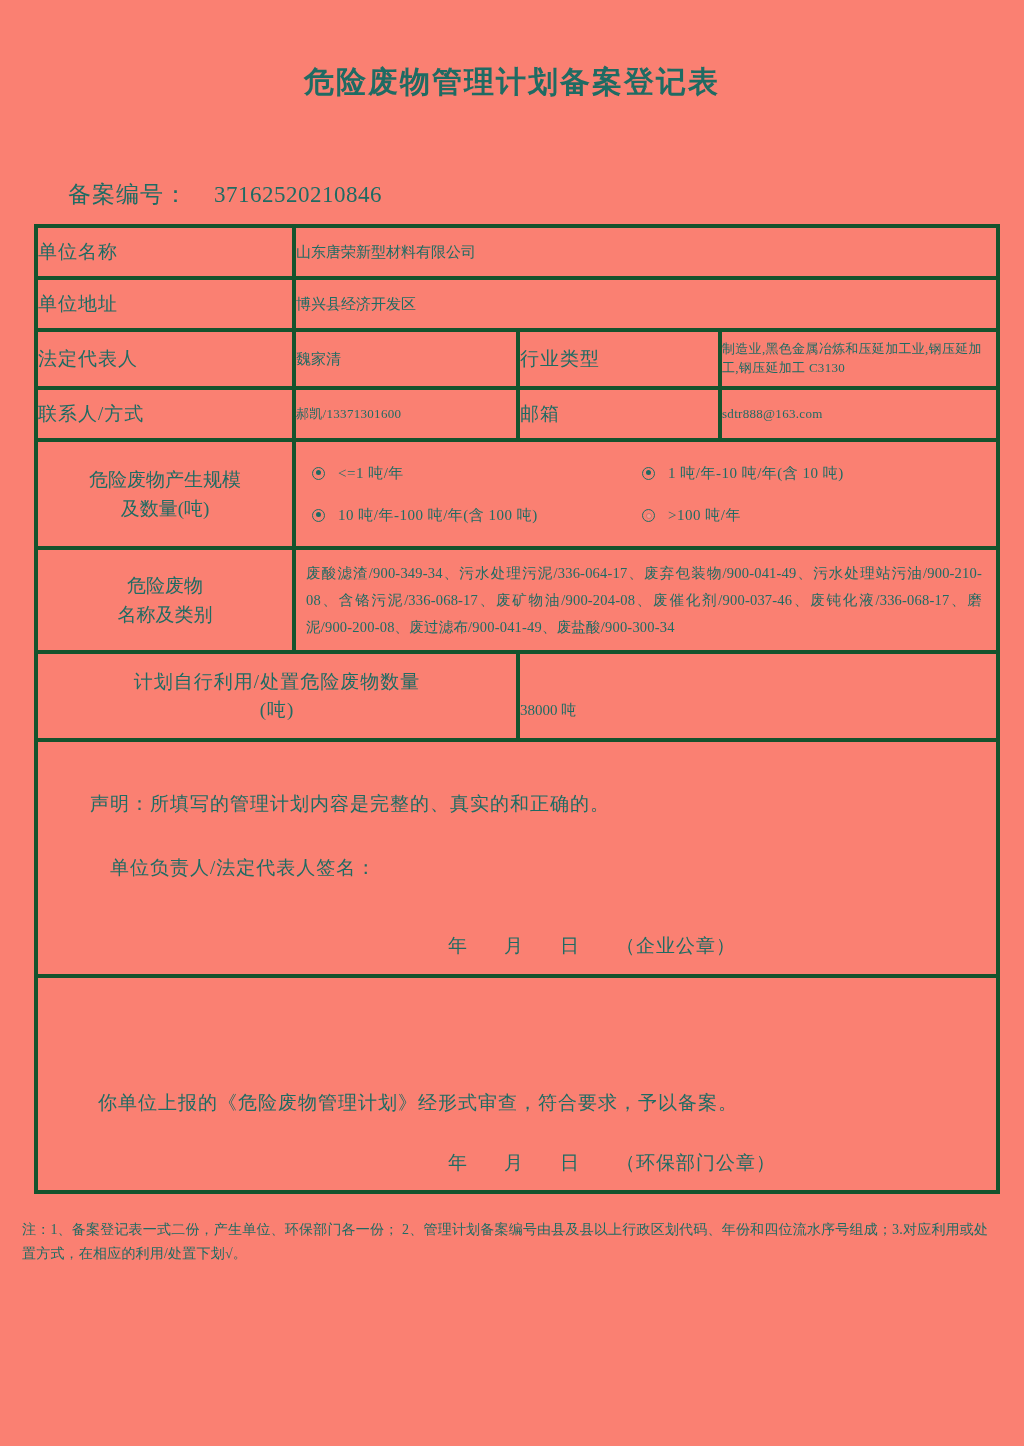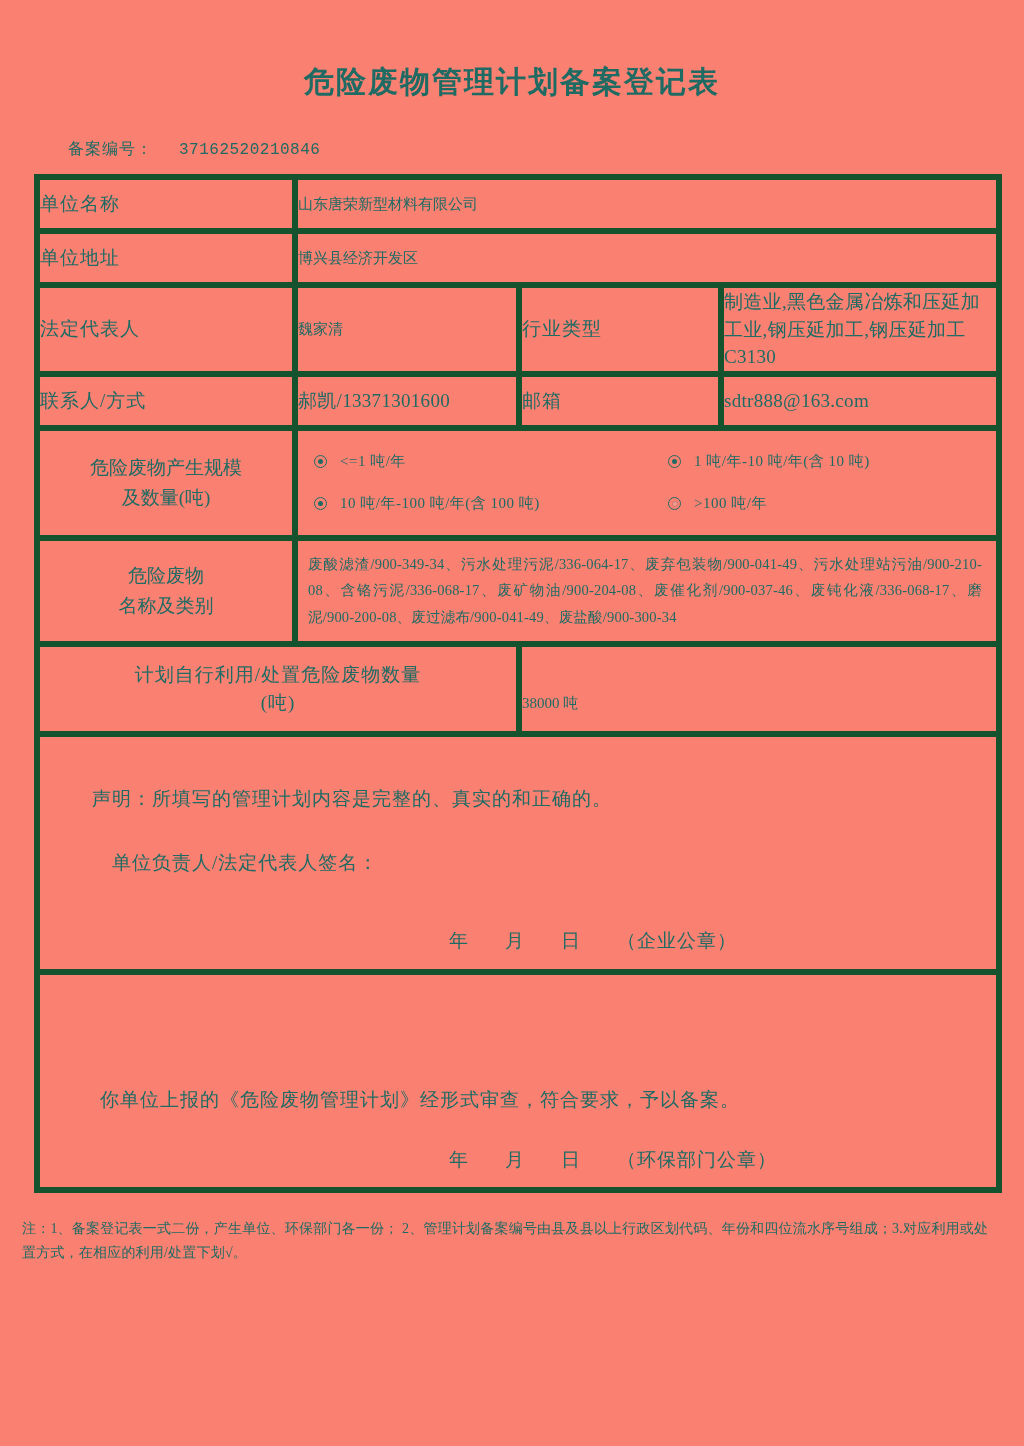--- a/index.html
+++ b/index.html
@@ -22,53 +22,52 @@
   }
   .doc-title {
     text-align: center;
     font-size: 30px;
     font-weight: bold;
     letter-spacing: 2px;
     color: #1f6b63;
     padding-top: 62px;
   }
   .record-no {
-    margin: 36px 0 14px 68px;
-    font-size: 16px;
-    letter-spacing: 1px;
-    font-family: Liberation Mono, monospace;
+    margin: 76px 0 14px 68px;
+    font-size: 23px;
+    letter-spacing: 1px;
   }
   .record-no .num {
     margin-left: 26px;
     letter-spacing: 0.5px;
   }
   table.form {
     border-collapse: collapse;
     width: 962px;
     margin-left: 34px;
     table-layout: fixed;
   }
   table.form td {
-    border: 6px solid #14532d;
+    border: 4px solid #14532d;
     vertical-align: middle;
     padding: 0;
   }
   .lbl {
     font-size: 19px;
     padding: 0 0 0 14px;
     letter-spacing: 1px;
   }
   .lbl-c {
     font-size: 19px;
     text-align: center;
     letter-spacing: 1px;
     line-height: 1.5;
   }
   .val {
-    font-size: 19px;
+    font-size: 13px;
     padding: 0 8px 0 10px;
     letter-spacing: 0.3px;
     line-height: 1.45;
   }
   .val-big {
     font-size: 15px;
     padding-left: 10px;
   }
   .h-normal { height: 48px; }
   .h-ind { height: 54px; }
@@ -78,21 +77,20 @@
     line-height: 1.55;
   }
   
   .scale-wrap {
     padding: 8px 0 8px 16px;
   }
   .scale-row {
     display: flex;
     align-items: center;
     height: 42px;
-    gap: 24px;
   }
   .opt {
     display: flex;
     align-items: center;
     font-size: 15px;
     letter-spacing: 0.5px;
   }
   .opt .radio {
     width: 13px;
     height: 13px;

